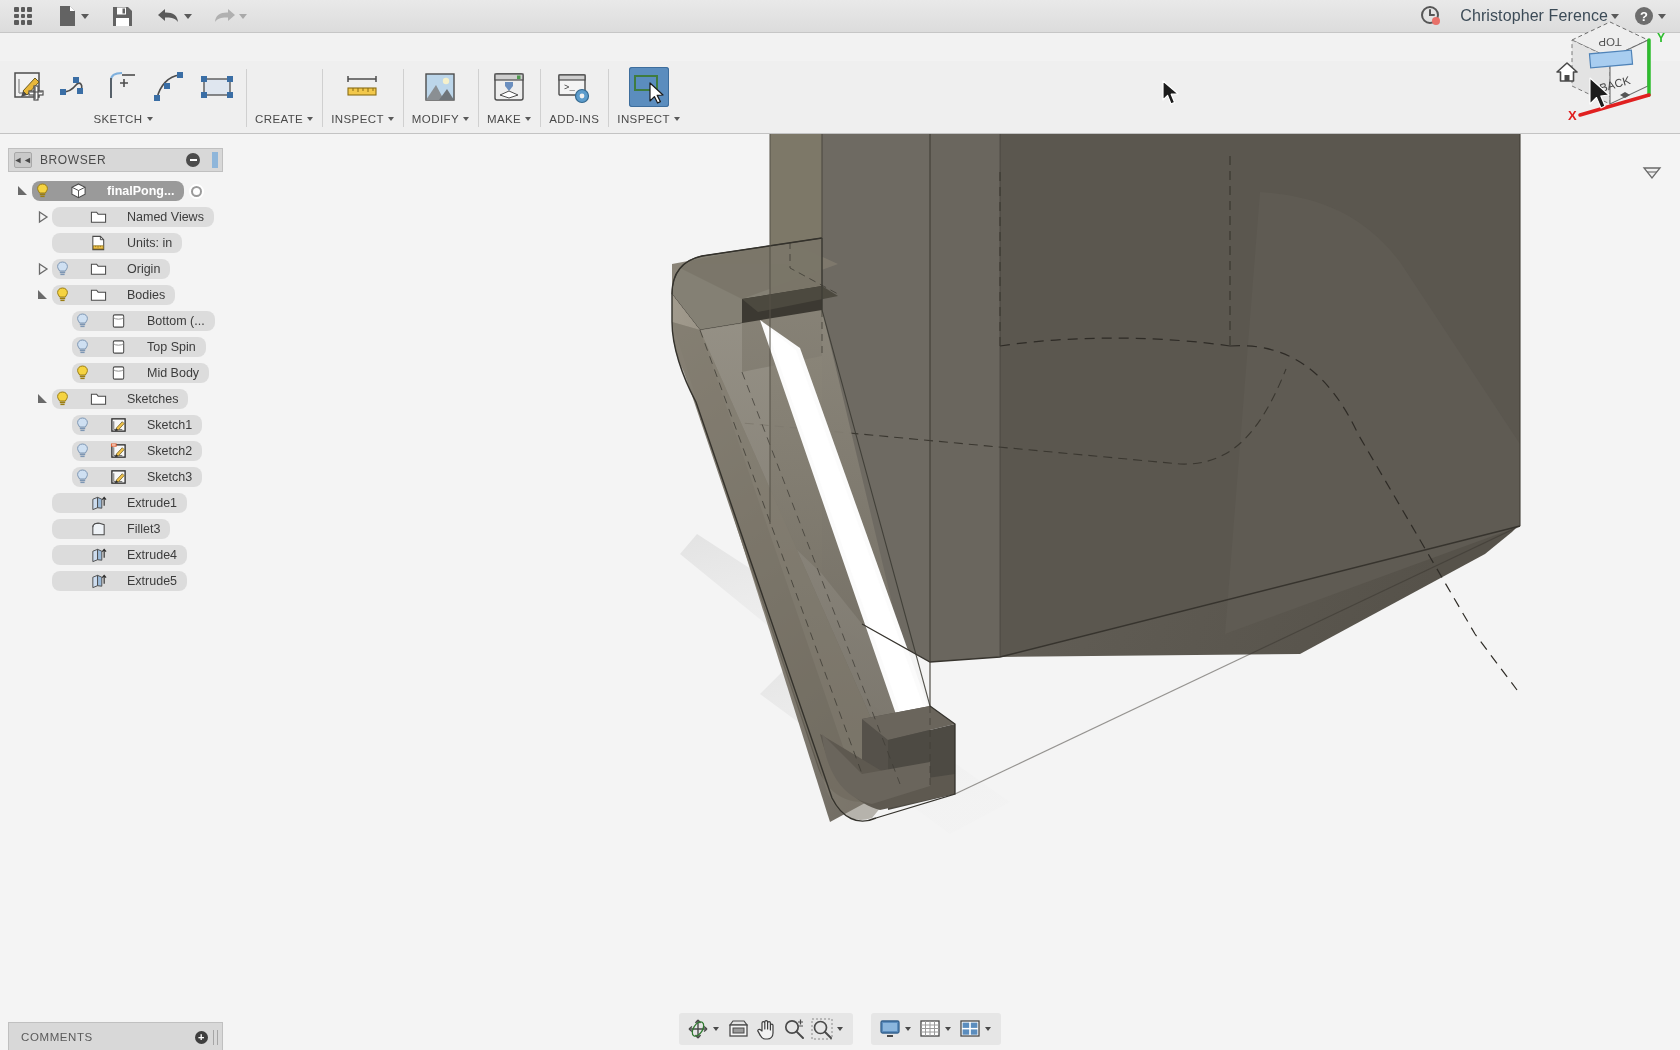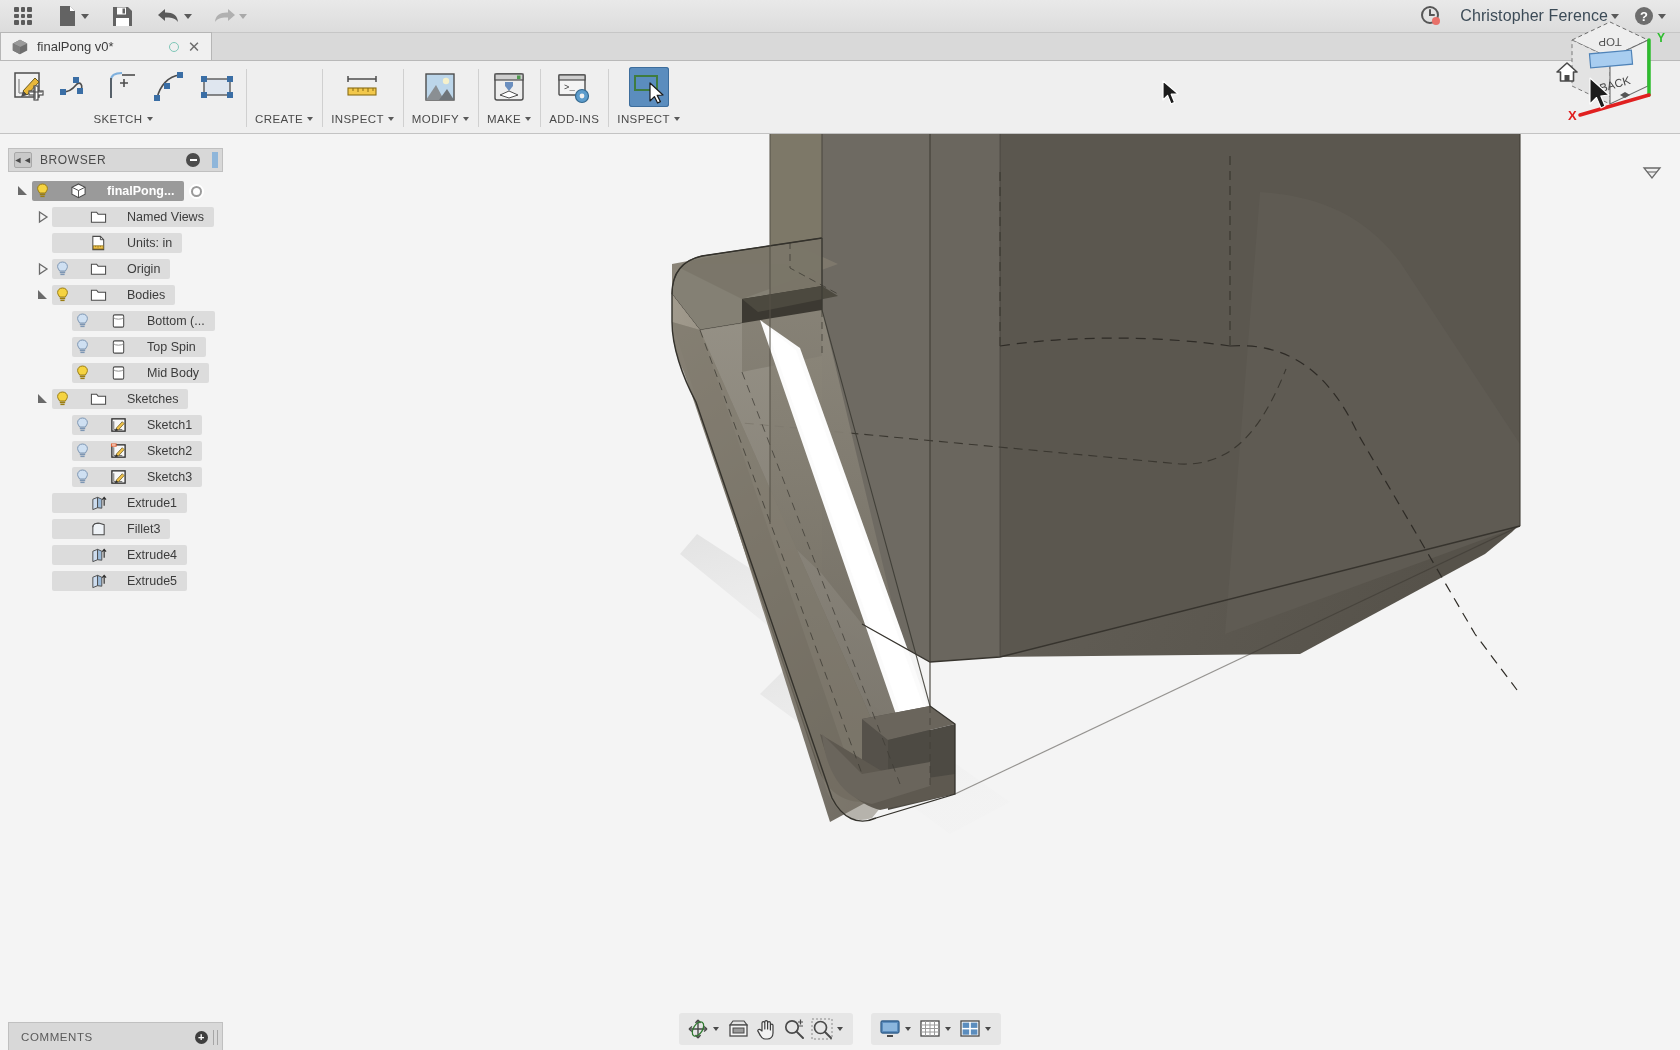--- a/index.html
+++ b/index.html
@@ -103,21 +103,21 @@
   }
   .head-minus {
     margin-left: auto; width: 14px; height: 14px; border-radius: 50%; background: #4c4c4c;
     display:flex;align-items:center;justify-content:center;
   }
   .head-minus i { width: 7px; height: 2px; background: #fff; display:block; }
   .head-bar { width: 6px; height: 16px; background: #8fb6da; margin-left: 4px; }
 
   .tree { padding-top: 6px; font-size: 12.5px; color: #3c3c3c; }
   .trow { display:flex; align-items:center; height: 26px; position:relative; }
-  .trow .hit { display:flex; align-items:center; gap:20px; height: 20px; padding: 0 10px 0 3px; border-radius: 2px; background:#dcdcdc; }
+  .trow .hit { display:flex; align-items:center; gap:20px; height: 20px; padding: 0 10px 0 3px; border-radius: 8px; background:#dcdcdc; }
   .trow.sel .hit { background:#9a9a9a; color:#fff; font-weight:bold; }
   .twist {
     width: 14px; height: 14px; flex:none; margin-right:2px; position:relative;
   }
   .bulb { width: 15px; height: 16px; flex:none; }
   .ticon { width: 17px; height: 16px; flex:none; }
   .tlabel { white-space: nowrap; }
   .radio-dot {
     width: 15px; height: 15px; border-radius: 50%; border: 2px solid #fff; background: #9a9a9a;
     display:flex;align-items:center;justify-content:center; margin-left: 5px;
@@ -229,32 +229,20 @@
       <div class="user-wrap">
         <svg width="22" height="22" viewBox="0 0 22 22">
           <circle cx="11" cy="11" r="9" fill="#6d6d6d"></circle>
           <text x="11" y="16" font-size="13" font-family="Liberation Sans, sans-serif" fill="#fff" text-anchor="middle" font-weight="bold">?</text>
         </svg>
         <div class="caret"></div>
       </div>
     </div>
   </div>
 
-  <div class="tabstrip">
-    <div class="doctab">
-      <svg class="tab-cube" viewBox="0 0 20 20">
-        <path d="M10 2 L18 6 L18 14 L10 18 L2 14 L2 6 Z" fill="#6e6e6e"></path>
-        <path d="M10 2 L18 6 L10 10 L2 6 Z" fill="#9a9a9a"></path>
-        <path d="M2 6 L10 10 L10 18 L2 14 Z" fill="#7d7d7d"></path>
-      </svg>
-      <span class="tab-title">finalPong v0*</span>
-      <span class="tab-dot"></span>
-      <span class="tab-x">✕</span>
-    </div>
-  </div>
 
   <div class="ribbon">
 
 
     <div class="rb-group">
       <div class="rb-icons">
         <div class="rb-ico">
           <svg width="36" height="36" viewBox="0 0 36 36">
             <rect x="4" y="4" width="24" height="24" fill="#f2f2f2" stroke="#4d4d4d" stroke-width="1.5"></rect>
             <path d="M8 24 V10" stroke="#9a9a9a" stroke-width="1.5"></path>

